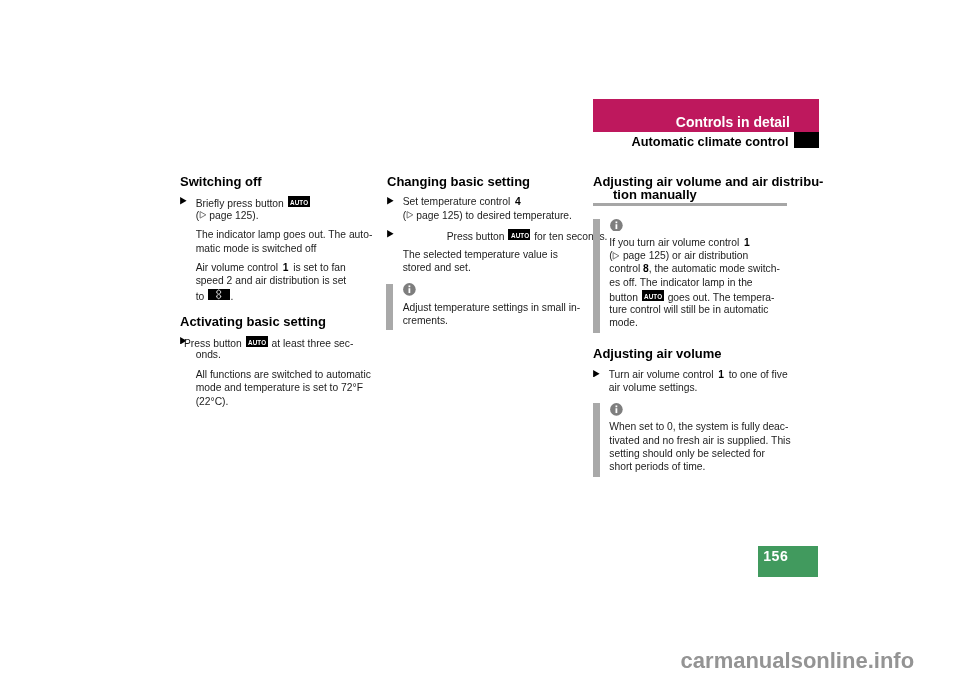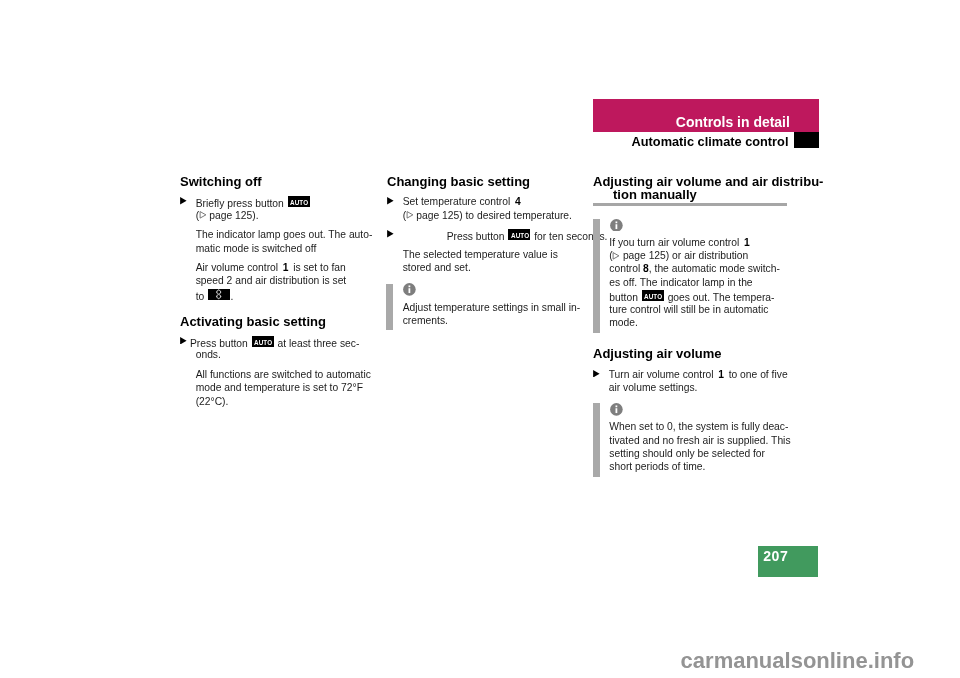--- a/index.html
+++ b/index.html
@@ -96,21 +96,21 @@
                 <path d="M8 75 L22 66 L22 84 Z"></path>
                 <path d="M66 75 L52 66 L52 84 Z"></path>
               </g>
             </svg></span>.</div>
         <div class="hd" style="left: 180px; top: 317px;">Activating basic setting</div>
         <div class="bul" style="left: 179.9px; top: 336.9px;">
           <svg width="7" height="7.6" viewBox="0 0 70 76">
             <path d="M1 1 L66 38 L1 75 Z" fill="#000"></path>
           </svg>
         </div>
-        <div class="ln" style="left: 190px; top: 336.8px;">Press button <span class="auto"><i>AUTO</i></span> at least three sec-</div>
+        <div class="ln" style="left: 184px; top: 336.8px;">Press button <span class="auto"><i>AUTO</i></span> at least three sec-</div>
         <div class="ln" style="left: 195.7px; top: 350.2px;">onds.</div>
         <div class="ln" style="left: 195.7px; top: 369.7px;">All functions are switched to automatic</div>
         <div class="ln" style="left: 195.7px; top: 383.1px;">mode and temperature is set to 72°F</div>
         <div class="ln" style="left: 195.7px; top: 396.5px;">(22°C).</div>
       </div>
       <div>
         <div class="hd" style="left: 387px; top: 177.3px;">Changing basic setting</div>
         <div class="bul" style="left: 386.9px; top: 197.3px;">
           <svg width="7" height="7.6" viewBox="0 0 70 76">
             <path d="M1 1 L66 38 L1 75 Z" fill="#000"></path>
@@ -177,16 +177,16 @@
           </svg>
         </div>
         <div class="ln" style="left: 609.3px; top: 422.2px;">When set to 0, the system is fully deac-</div>
         <div class="ln" style="left: 609.3px; top: 435.6px;">tivated and no fresh air is supplied. This</div>
         <div class="ln" style="left: 609.3px; top: 449px;">setting should only be selected for</div>
         <div class="ln" style="left: 609.3px; top: 462.4px;">short periods of time.</div>
       </div>
     </div>
 
   <div class="pagenum">
-    <span class="t">207</span>
+    <span class="t">156</span>
   </div>
   <div class="wm">carmanualsonline.info</div>
 </div>
 
 </body></html>

